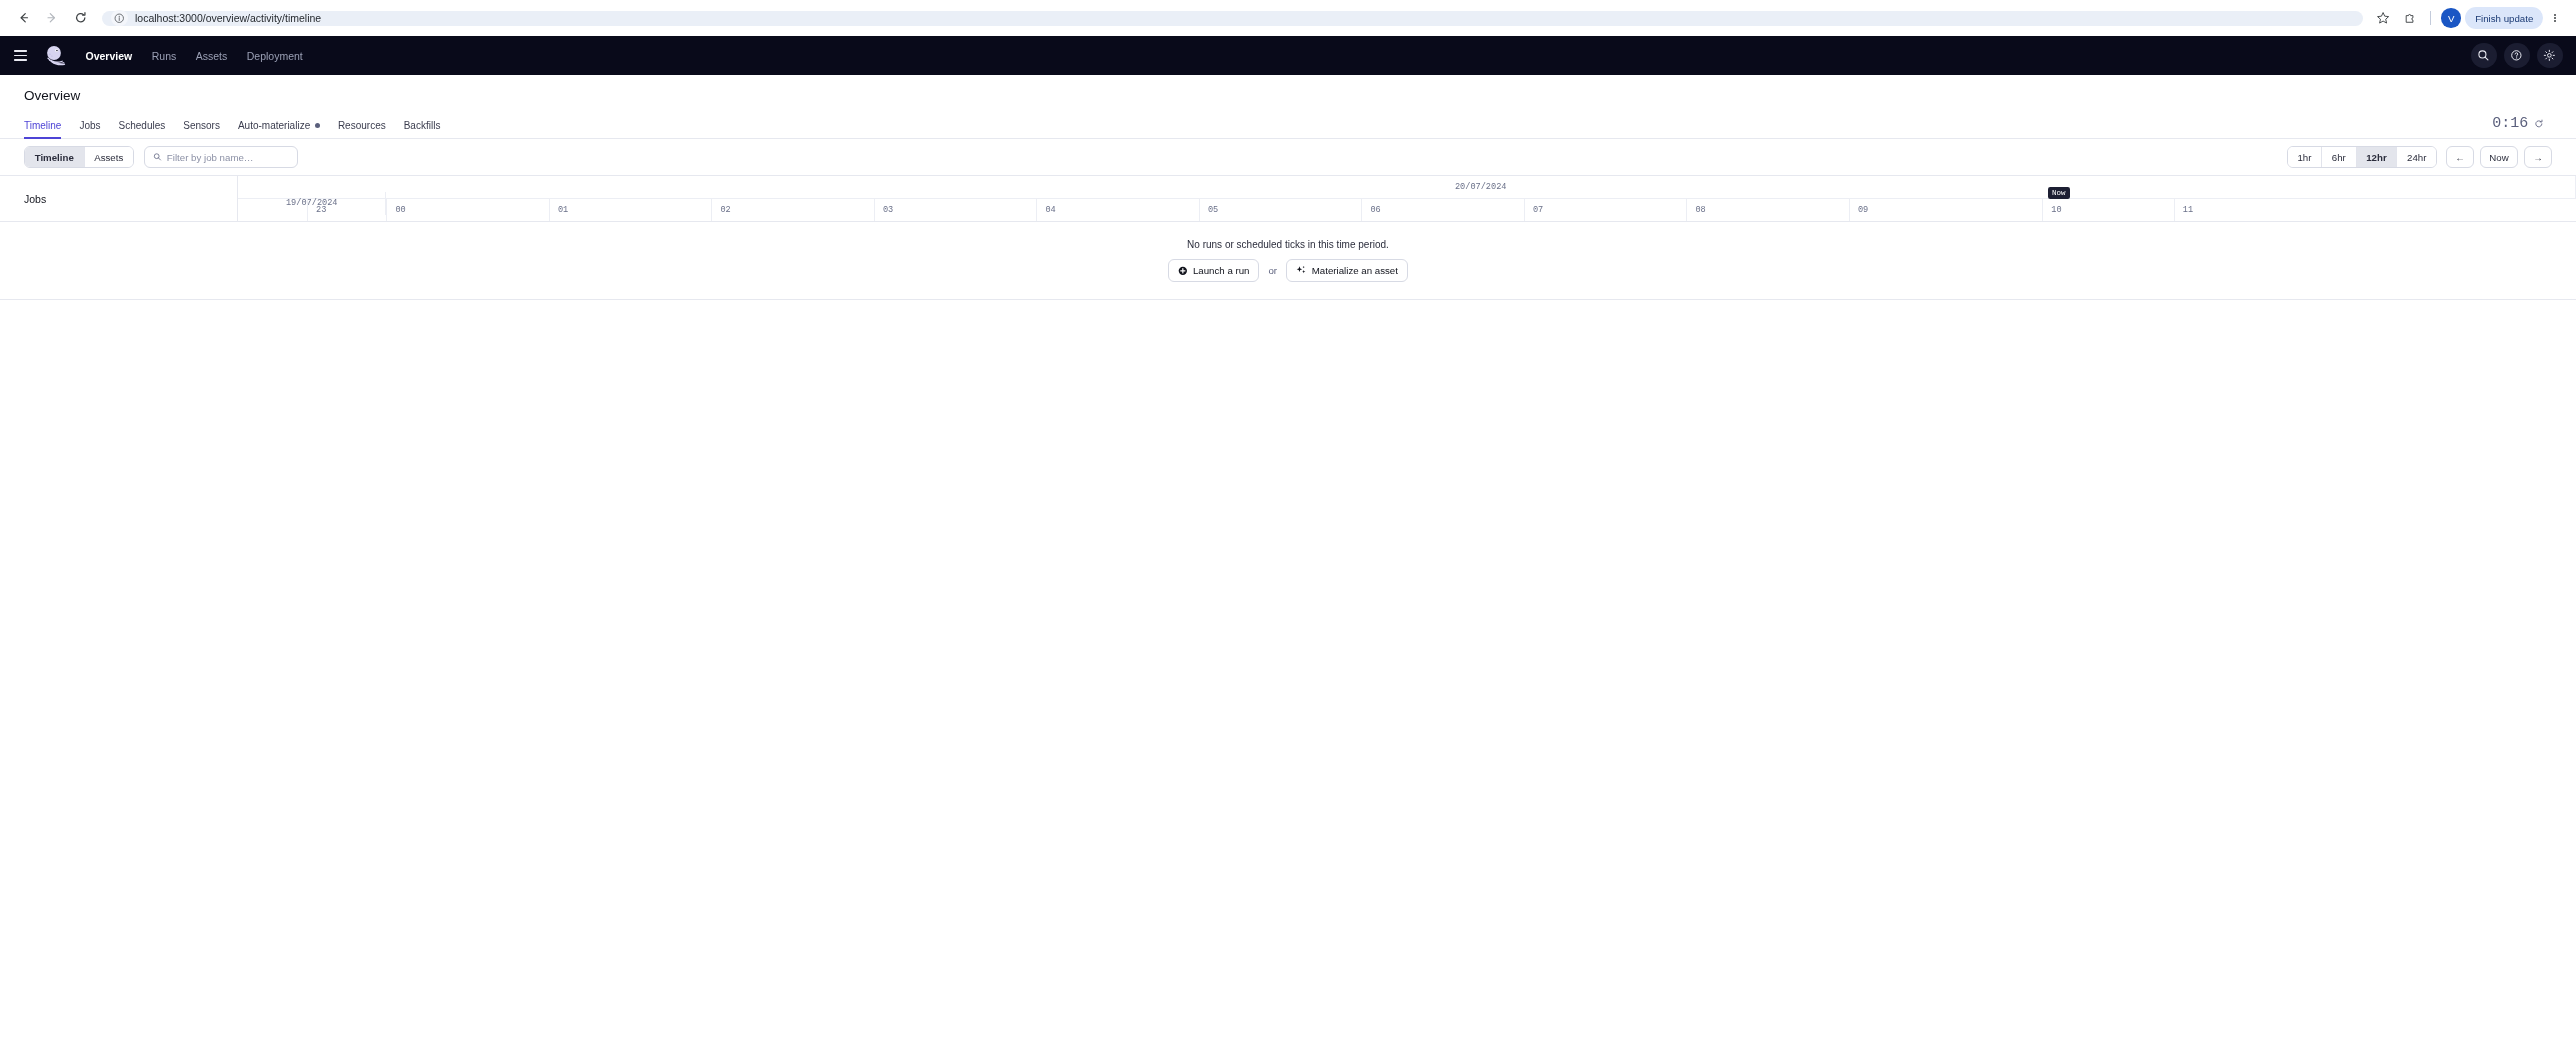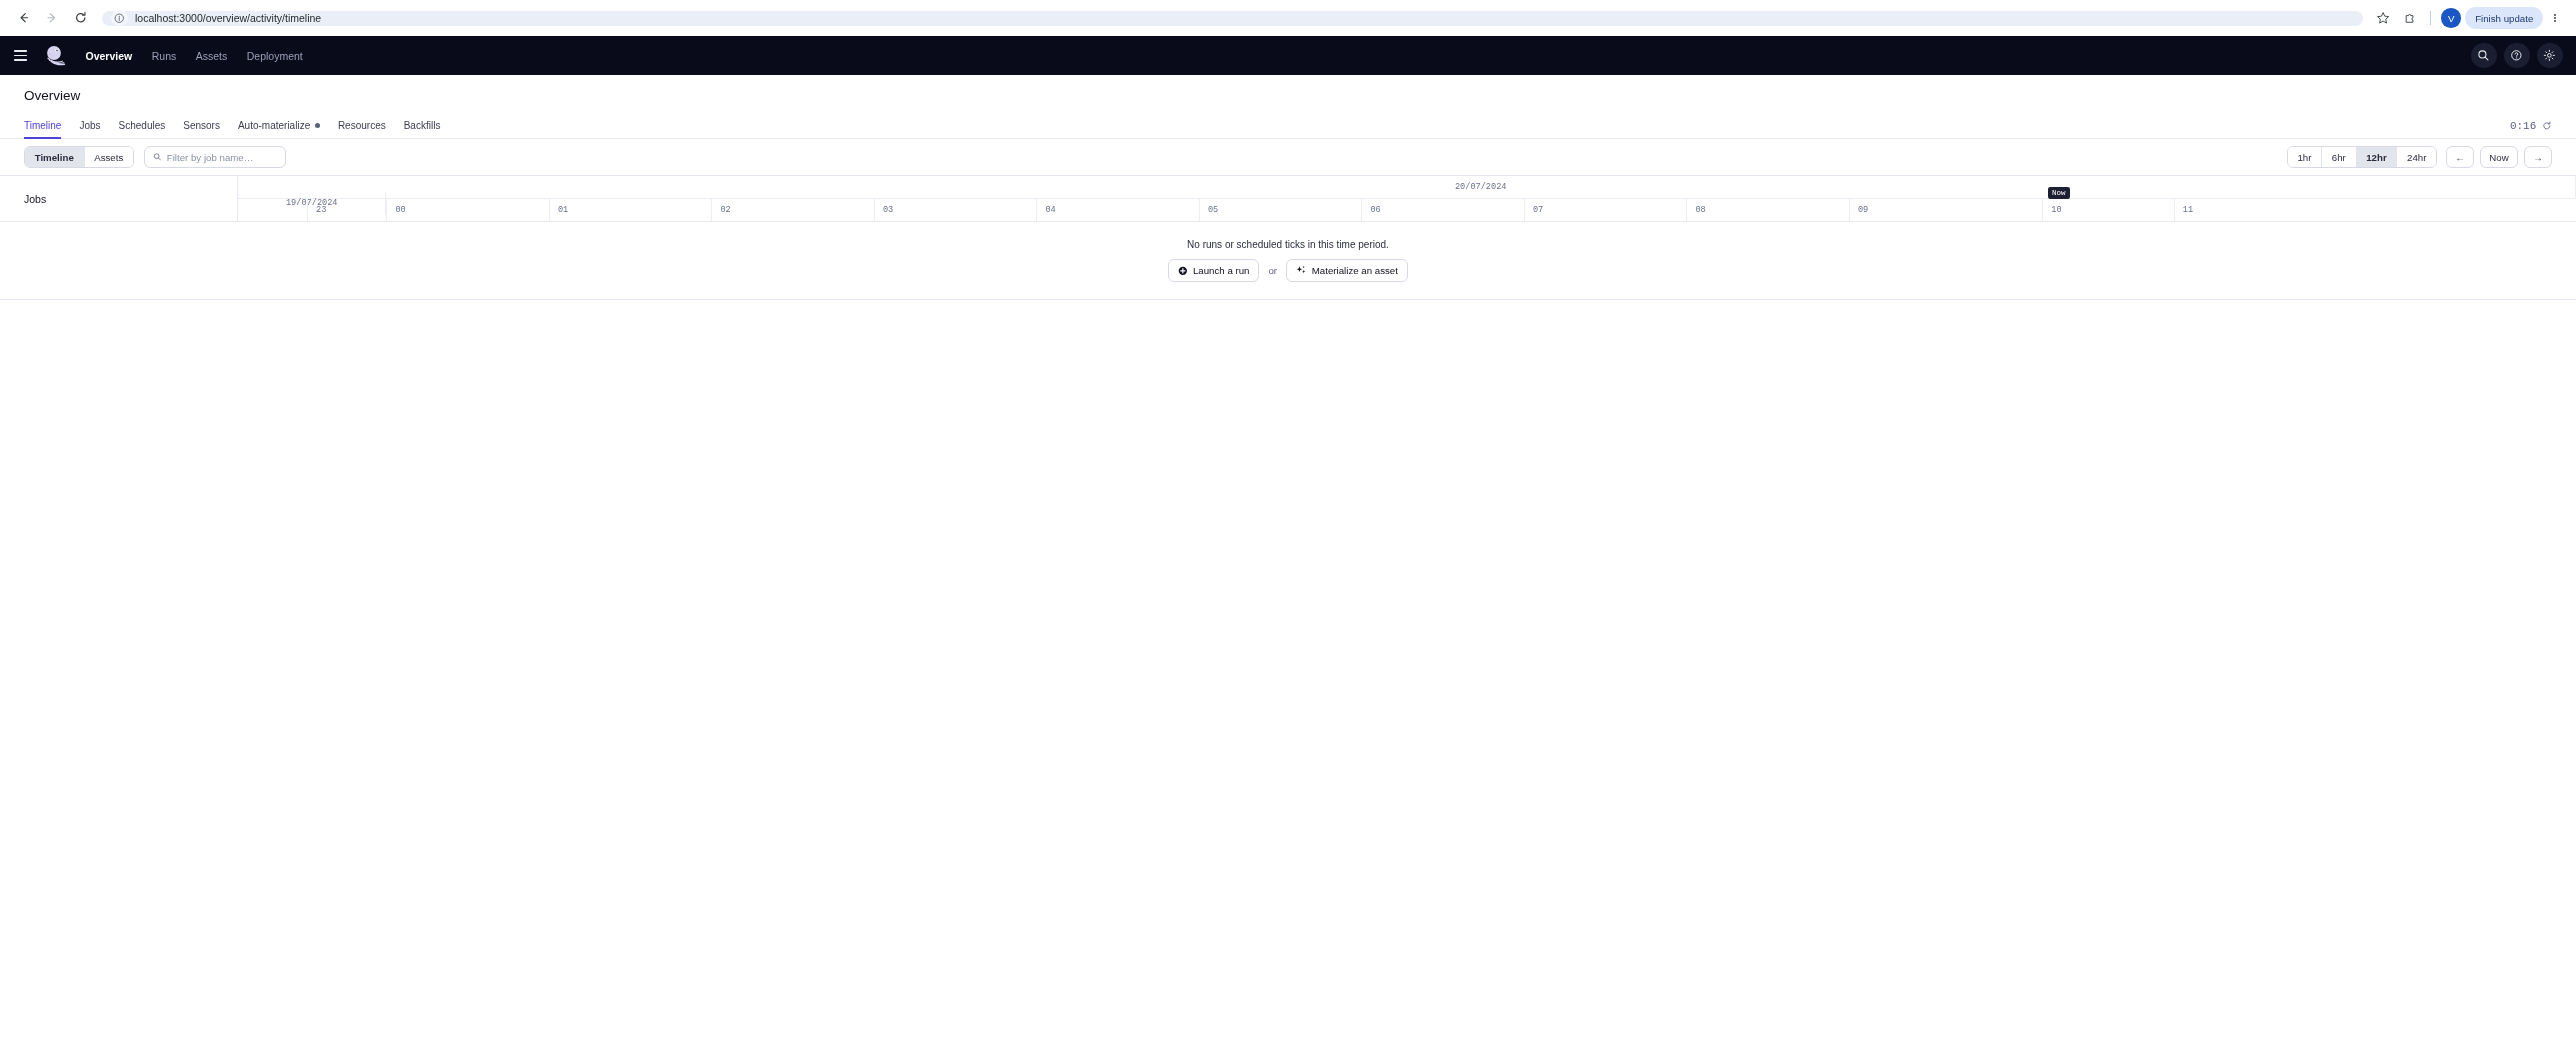--- a/index.html
+++ b/index.html
@@ -151,24 +151,24 @@
   .tab.active::after {
     content: "";
     position: absolute;
     left: 0; right: 0; bottom: -0.7px;
     height: 1.5px;
     background: #4e44d6;
   }
   .tab-dot { width: 5.2px; height: 5.2px; border-radius: 50%; background: #5a5f7c; display:inline-block; }
   #refresh-status {
     position: absolute;
-    right: 24px;
+    right: 32px;
     bottom: 6px;
     display: flex; align-items: center; gap: 6px;
-    font-size: 11px;
+    font-size: 15px;
     color: #5a5f7c;
     font-family: "Liberation Mono", monospace;
   }
 
   
   #toolbar-row {
     height: 36px;
     display: flex;
     align-items: center;
     padding: 0 24px;
@@ -189,21 +189,21 @@
     display: flex; align-items: center;
     border-right: 0.7px solid #e2e4ec;
     background: #ffffff;
     white-space: nowrap;
   }
   .seg-item:last-child { border-right: none; }
   .seg-item.selected { background: #e3e5ec; font-weight: bold; }
 
   #search-box {
     height: 22.5px;
-    width: 142px;
+    width: 154px;
     border: 0.7px solid #d7dae4;
     border-radius: 6px;
     display: flex;
     align-items: center;
     padding: 0 7.5px;
     gap: 5.2px;
     background: #ffffff;
   }
   #search-input {
     border: none; outline: none;

